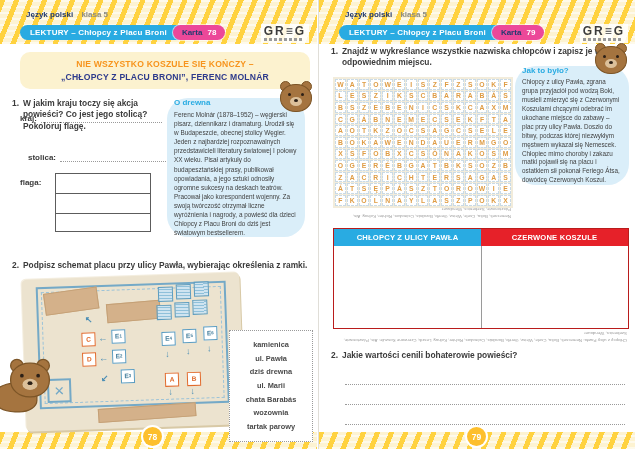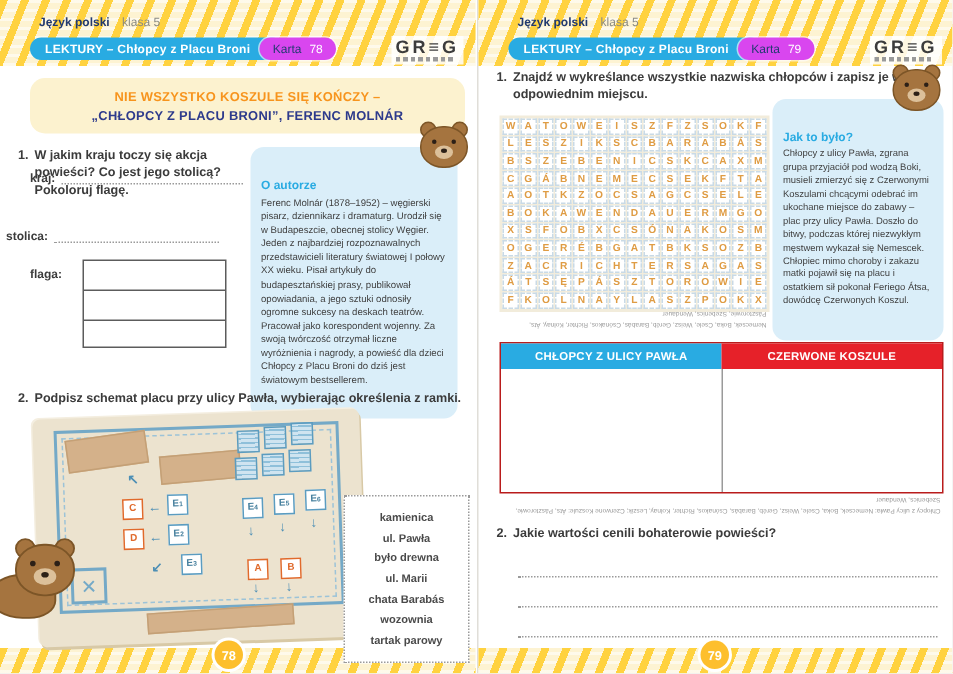--- a/index.html
+++ b/index.html
@@ -12,25 +12,25 @@
   .stripes{position:absolute;left:0;width:100%;background:
       repeating-linear-gradient(112deg,#ffd23f 0 5px,rgba(255,255,255,0) 5px 13px),
       repeating-linear-gradient(0deg,rgba(255,255,255,.55) 0 2px,rgba(255,255,255,0) 2px 6px),
       #fdf3d2;}
   .stripes.top{top:0;height:44px;}
   .stripes.bottom{bottom:0;height:17px;}
 
   
   .hdr-subject{position:absolute;left:26px;top:10px;font-size:8px;}
   .hdr-subject b{color:#223a70;}
-  .hdr-subject span{color:#8b8b84;font-weight:normal;margin-left:6px;}
+  .hdr-subject span{color:#8b8b84;font-weight:bold;margin-left:6px;}
   .pill-row{position:absolute;left:20px;top:24px;display:flex;align-items:center;height:17px;}
   .pill-blue{background:#29abe2;color:#fff;font-size:8px;font-weight:bold;border-radius:9px;
       padding:3px 22px 3px 10px;white-space:nowrap;letter-spacing:.2px;}
-  .pill-orange{background:#d946ef;border-radius:9px;padding:3px 9px;font-size:8px;font-weight:normal;
+  .pill-orange{background:#ec4899;border-radius:9px;padding:3px 9px;font-size:8px;font-weight:bold;
       margin-left:-16px;white-space:nowrap;box-shadow:0 0 0 1px rgba(255,255,255,.6);}
   .pill-orange .k{color:#223a70;}
   .pill-orange .n{color:#ffffff;margin-left:3px;}
   .greg{position:absolute;right:8px;top:24px;text-align:left;background:rgba(255,255,255,.85);padding:2px 3px;}
   .greg .word{font-size:12px;font-weight:bold;color:#3c3c3c;letter-spacing:2px;line-height:11px;}
   .greg .sub{height:3px;width:38px;background:repeating-linear-gradient(90deg,#9a9a9a 0 3px,transparent 3px 5px);margin-top:1px;}
 
   
   .title-box{position:absolute;left:20px;top:52px;width:278px;background:#fcf2cf;border-radius:10px;
       padding:7px 6px;text-align:center;}
@@ -42,21 +42,21 @@
   .question .qt{font-weight:bold;}
 
   .field{position:absolute;display:flex;align-items:flex-end;width:142px;}
   .field .lbl{font-size:8px;font-weight:bold;color:#3b3b3b;margin-right:4px;}
   .dotfill{flex:1;border-bottom:1.6px dotted #9a9a9a;height:10px;}
   .flag-label{position:absolute;left:20px;top:178px;font-size:8px;font-weight:bold;color:#3b3b3b;}
   .flag-box{position:absolute;left:55px;top:173px;width:94px;height:57px;border:1px solid #5c5c5c;background:#fff;}
   .flag-box .stripe{height:19px;border-bottom:1px solid #5c5c5c;}
   .flag-box .stripe:last-child{border-bottom:none;}
 
-  .info-box{position:absolute;background:#daeef9;border-radius:9px;padding:21px 7px;}
+  .info-box{position:absolute;background:#daeef9;border-radius:21px;padding:0 7px;}
   .info-box .ih{font-size:8px;font-weight:bold;color:#29abe2;margin-bottom:3px;}
   .info-box .it{font-size:6.4px;color:#3f3f3f;line-height:1.42;text-align:left;}
   .about{left:167px;top:98px;width:124px;}
   .story{left:196px;top:66px;width:100px;}
   .story .it{font-size:6.3px;}
 
   
   .map{position:absolute;left:24px;top:276px;width:218px;height:152px;background:#ece3cf;
       transform:rotate(-2deg);border-radius:5px;box-shadow:1px 2px 0 #d8c9a6, -1px -1px 0 #f4eee0;}
   .plaza{position:absolute;left:14px;top:8px;width:186px;height:118px;border:2px solid #74a9c7;}
@@ -151,33 +151,33 @@
 
     <div class="question" style="left:12px;top:98px;width:158px;">
       <span class="no">1.</span>
       <span class="qt">W jakim kraju toczy się akcja powieści? Co jest jego stolicą? Pokoloruj flagę.</span>
     </div>
 
     <div class="field" style="left:20px;top:112px;">
       <span class="lbl">kraj:</span>
       <span class="dotfill"></span>
     </div>
-    <div class="field" style="left:4px;top:151px;justify-content:center;">
+    <div class="field" style="left:28px;top:151px;justify-content:center;">
       <span class="lbl">stolica:</span>
       <span class="dotfill"></span>
     </div>
     <div class="flag-label">flaga:</div>
     <div class="flag-box">
       <div class="stripe"></div>
       <div class="stripe"></div>
       <div class="stripe"></div>
     </div>
 
     <div class="info-box about">
-      <div class="ih">O autorze</div>
+      <div class="ih">O drewna</div>
       <div class="it">Ferenc Molnár (1878–1952) – węgierski pisarz, dziennikarz i dramaturg. Urodził się w Budapeszcie, obecnej stolicy Węgier. Jeden z najbardziej rozpoznawalnych przedstawicieli literatury światowej I połowy XX wieku. Pisał artykuły do budapesztańskiej prasy, publikował opowiadania, a jego sztuki odnosiły ogromne sukcesy na deskach teatrów. Pracował jako korespondent wojenny. Za swoją twórczość otrzymał liczne wyróżnienia i nagrody, a powieść dla dzieci Chłopcy z Placu Broni do dziś jest światowym bestsellerem.</div>
     </div>
     <div class="bear" style="left:280px;top:84px;">
       <div class="ear l"></div>
         <div class="ear r"></div>
       <div class="face">
           <div class="eye l"></div>
           <div class="eye r"></div>
           <div class="muzzle">
             <div class="nose"></div>
@@ -221,21 +221,21 @@
         <span class="map-arrow" style="left: 141px; top: 75px;">↓</span>
         <span class="map-arrow" style="left: 162px; top: 73px;">↓</span>
         <span class="map-arrow" style="left: 183px; top: 71px;">↓</span>
         <span class="map-arrow" style="left: 143px; top: 113px;">↓</span>
         <span class="map-arrow" style="left: 165px; top: 113px;">↓</span>
       </div>
 
     <div class="word-box">
         <div class="wb-item">kamienica</div>
         <div class="wb-item">ul. Pawła</div>
-        <div class="wb-item">było drewna</div>
+        <div class="wb-item">dziś drewna</div>
         <div class="wb-item">ul. Marii</div>
         <div class="wb-item">chata Barabás</div>
         <div class="wb-item">wozownia</div>
         <div class="wb-item">tartak parowy</div>
       </div>
 
     <div class="bear" style="left:14px;top:366px;transform:scale(1.25);">
       <div class="ear l"></div>
         <div class="ear r"></div>
       <div class="face">

